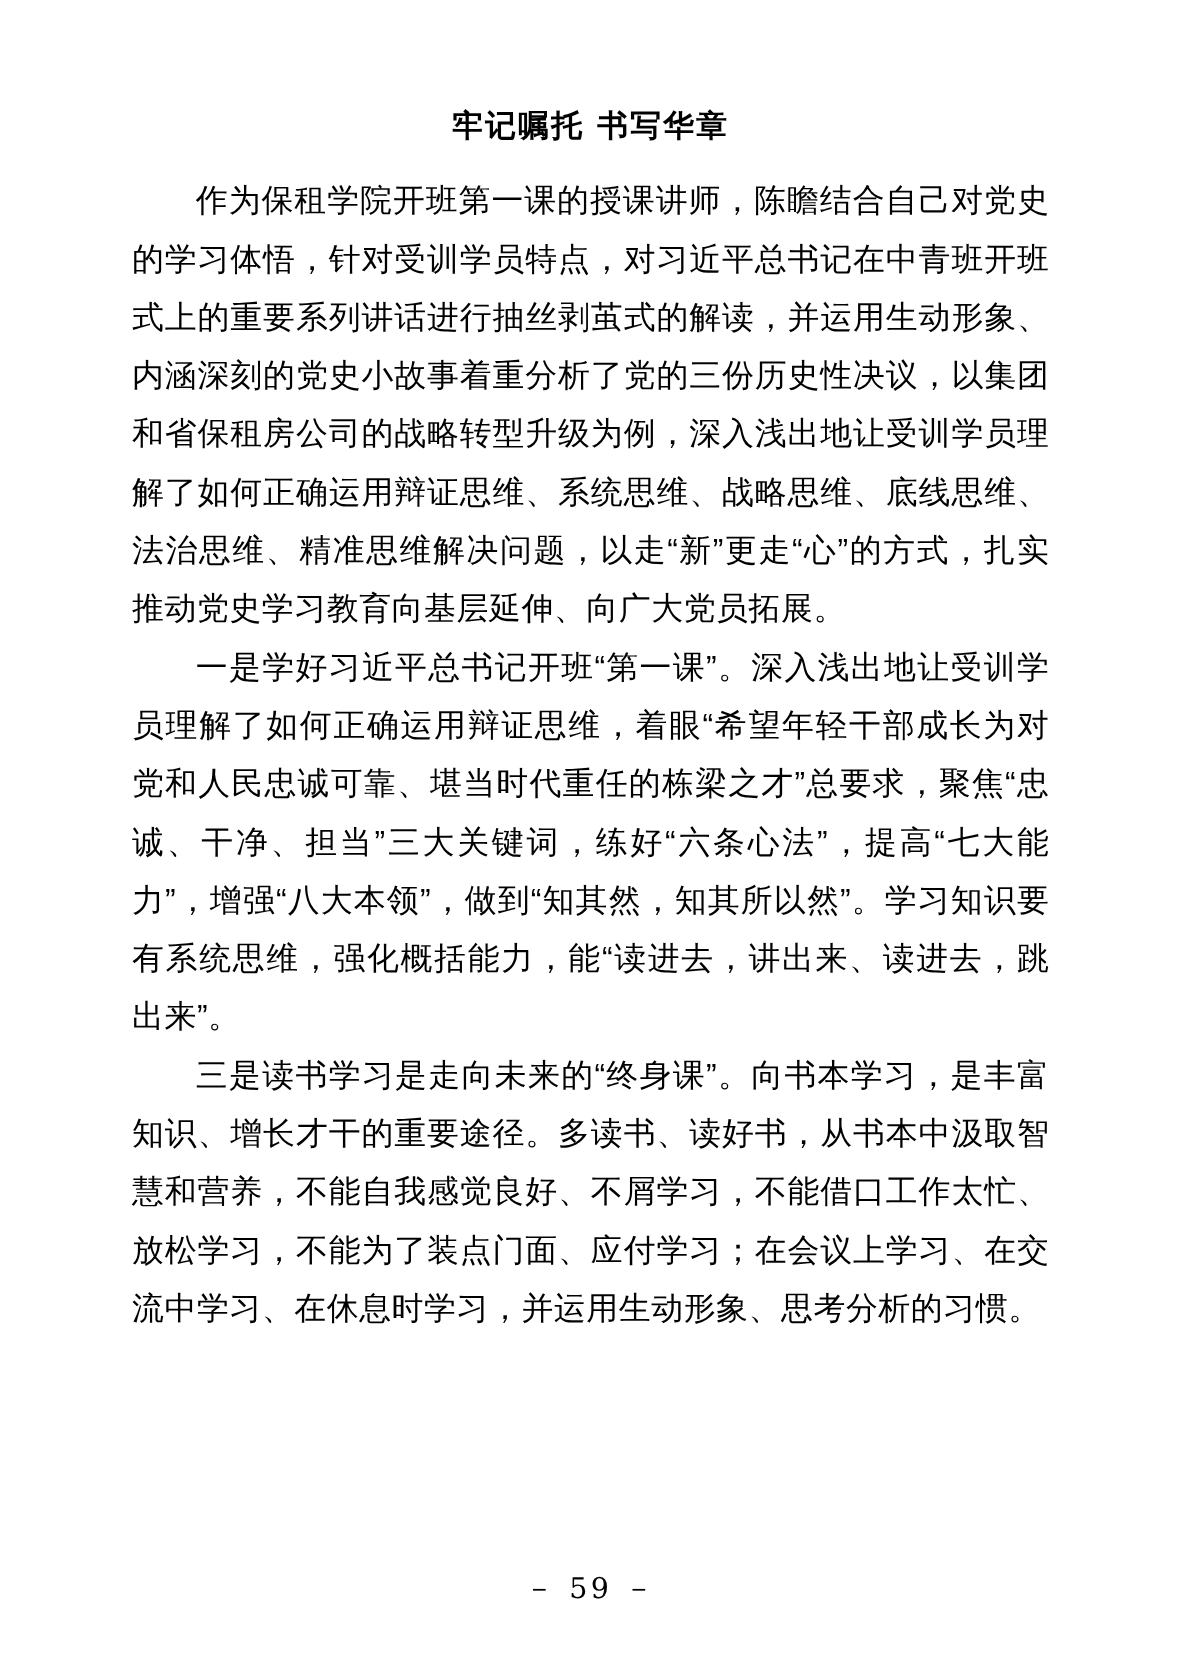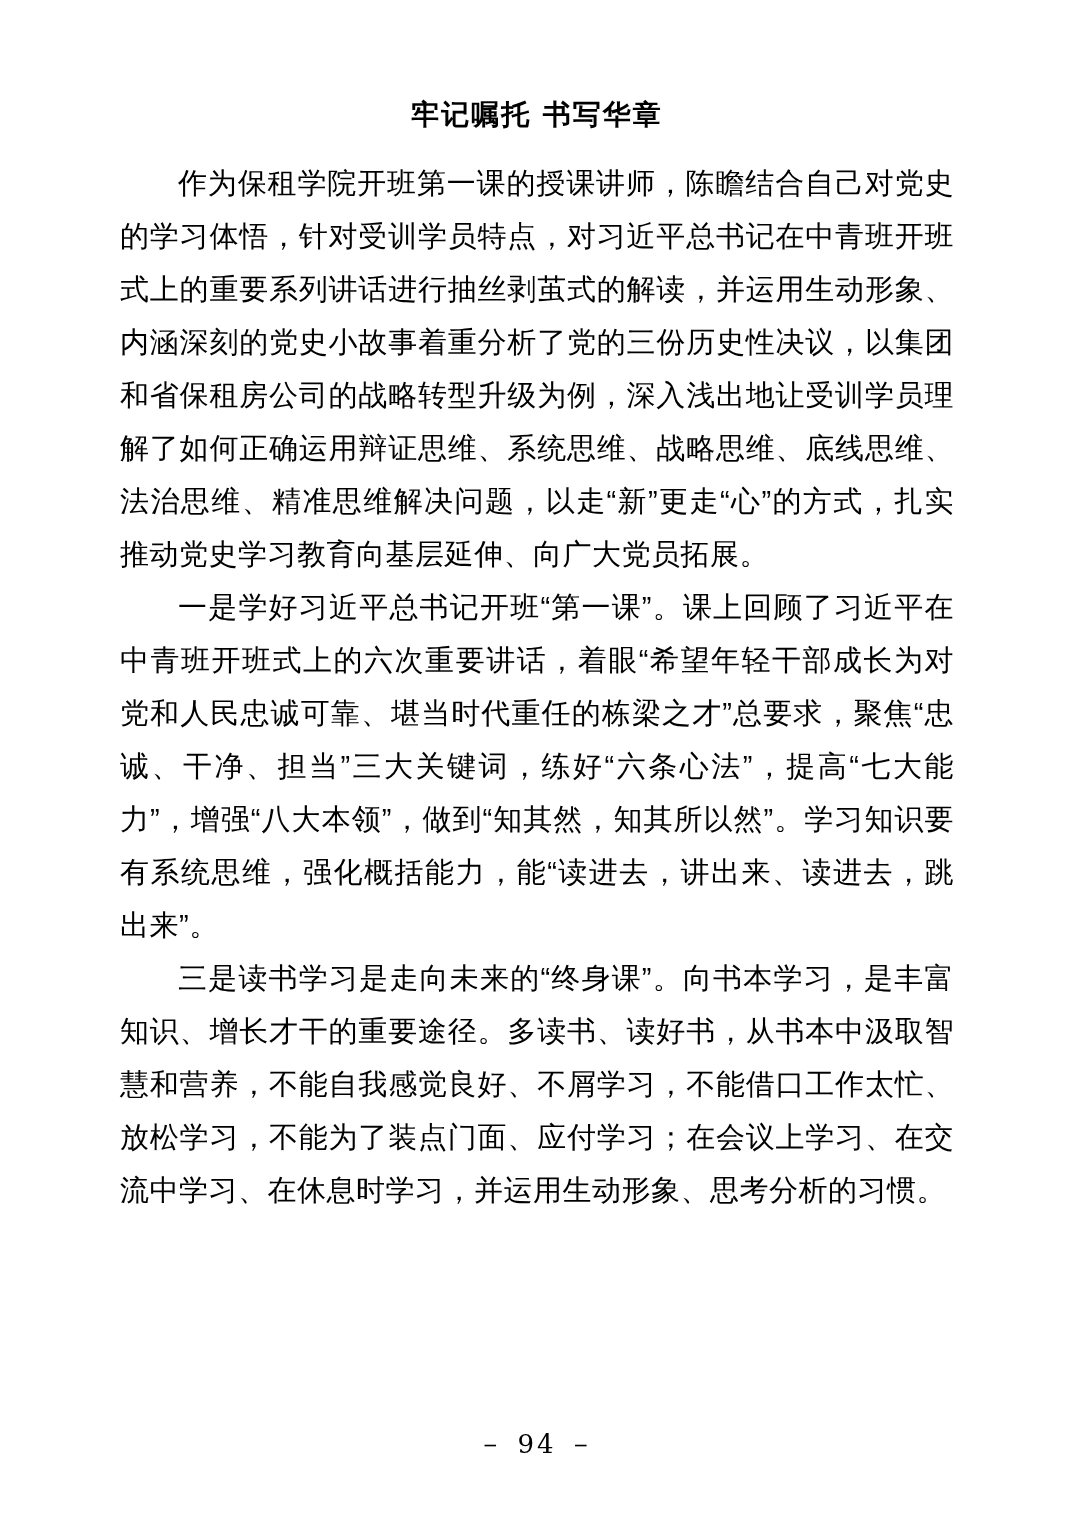--- a/index.html
+++ b/index.html
@@ -52,17 +52,17 @@
     font-family: "DejaVu Serif", serif;
   }
 </style>
 </head>
 <body>
 
 <div class="page">
   <h1 class="doc-title">牢记嘱托 书写华章</h1>
 
   <p class="para">作为保租学院开班第一课的授课讲师，陈瞻结合自己对党史的学习体悟，针对受训学员特点，对习近平总书记在中青班开班式上的重要系列讲话进行抽丝剥茧式的解读，并运用生动形象、内涵深刻的党史小故事着重分析了党的三份历史性决议，以集团和省保租房公司的战略转型升级为例，深入浅出地让受训学员理解了如何正确运用辩证思维、系统思维、战略思维、底线思维、法治思维、精准思维解决问题，以走“新”更走“心”的方式，扎实推动党史学习教育向基层延伸、向广大党员拓展。</p>
-  <p class="para">一是学好习近平总书记开班“第一课”。课上回顾了习近平在中青班开班式上的六次重要讲话，着眼“希望年轻干部成长为对党和人民忠诚可靠、堪当时代重任的栋梁之才”总要求，聚焦“忠诚、干净、担当”三大关键词，练好“六条心法”，提高“七大能力”，增强“八大本领”，做到“知其然，知其所以然”。学习知识要有系统思维，强化概括能力，能“读进去，讲出来、读进去，跳出来”。</p>
+  <p class="para">一是学好习近平总书记开班“第一课”。深入浅出地让受训学员理解了如何正确运用辩证思维，着眼“希望年轻干部成长为对党和人民忠诚可靠、堪当时代重任的栋梁之才”总要求，聚焦“忠诚、干净、担当”三大关键词，练好“六条心法”，提高“七大能力”，增强“八大本领”，做到“知其然，知其所以然”。学习知识要有系统思维，强化概括能力，能“读进去，讲出来、读进去，跳出来”。</p>
   <p class="para">三是读书学习是走向未来的“终身课”。向书本学习，是丰富知识、增长才干的重要途径。多读书、读好书，从书本中汲取智慧和营养，不能自我感觉良好、不屑学习，不能借口工作太忙、放松学习，不能为了装点门面、应付学习；在会议上学习、在交流中学习、在休息时学习，并运用生动形象、思考分析的习惯。</p>
 
-  <div class="page-number">－ 94 －</div>
+  <div class="page-number">－ 59 －</div>
 </div>
 
 </body></html>

